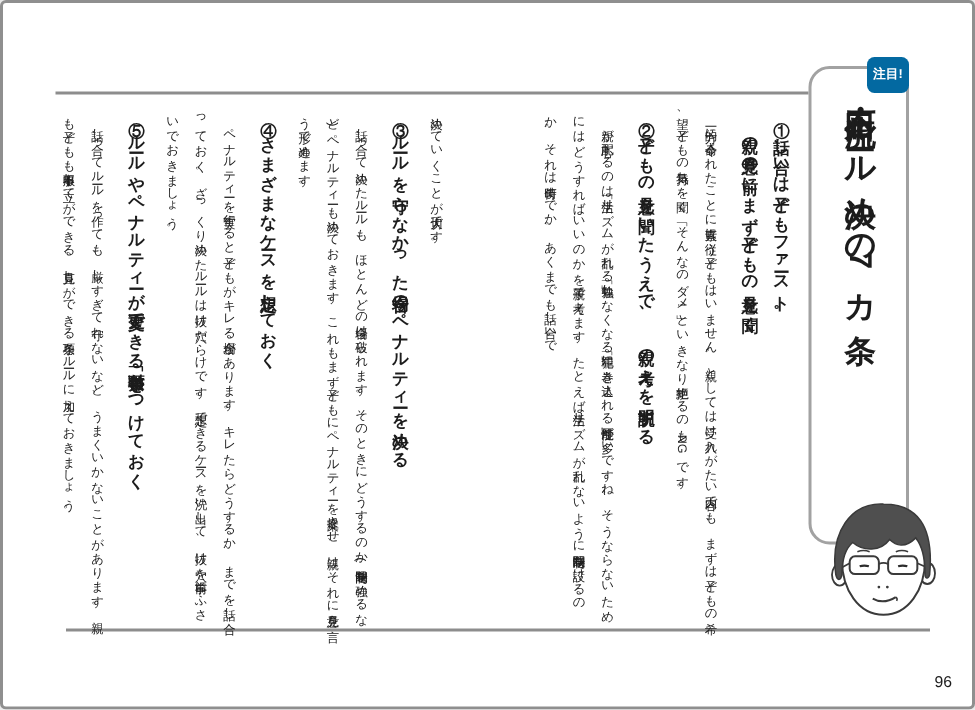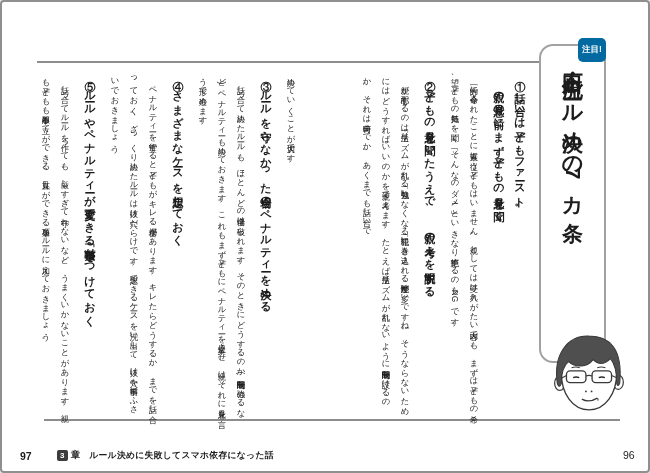--- a/index.html
+++ b/index.html
@@ -121,21 +121,15 @@
     <path d="M 21.5,42.5 Q 24.5,41.5 27.5,42.5" fill="none" stroke="#2c2c2c" stroke-width="1.4"></path>
     <path d="M 46.5,42.5 Q 49.5,41.5 52.5,42.5" fill="none" stroke="#2c2c2c" stroke-width="1.4"></path>
 
     <circle cx="34" cy="56" r="0.9" fill="#3a3a3a"></circle>
     <circle cx="39.5" cy="56" r="0.9" fill="#3a3a3a"></circle>
 
     <path d="M 30,63.5 Q 37,67.5 45,62.5" fill="none" stroke="#3a3a3a" stroke-width="1.3"></path>
     <path d="M 45,62.5 Q 46.5,63.5 45.5,65" fill="none" stroke="#3a3a3a" stroke-width="1"></path>
   </svg>
 
-  <div class="footer-left">
-    <span class="pnum">97</span>
-    <span class="chapter-badge">3</span>
-    <span class="chapter-kanji">章</span>
-    <span class="chapter-title">ルール決めに失敗してスマホ依存になった話</span>
-  </div>
   <div class="pnum-right">96</div>
 
 </div>
 
 </body></html>

